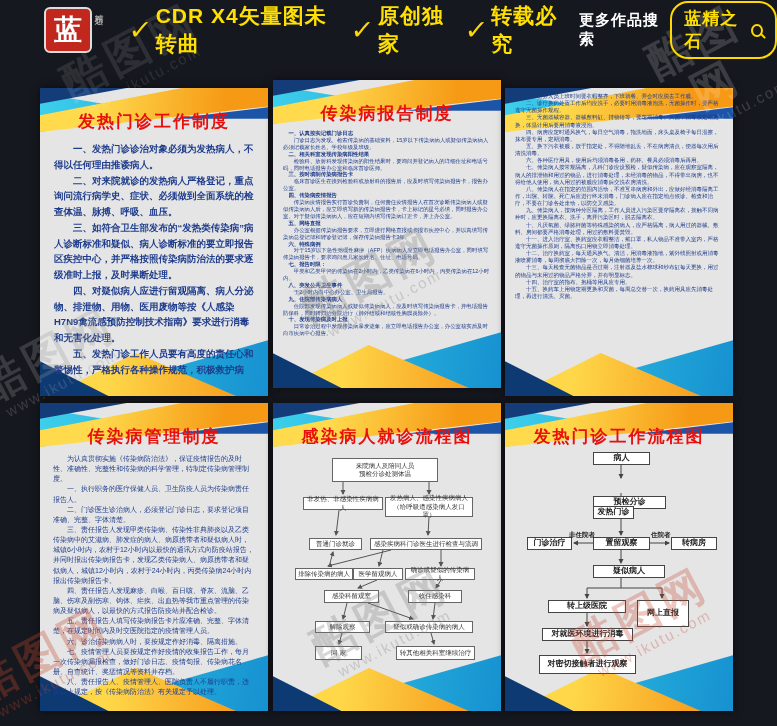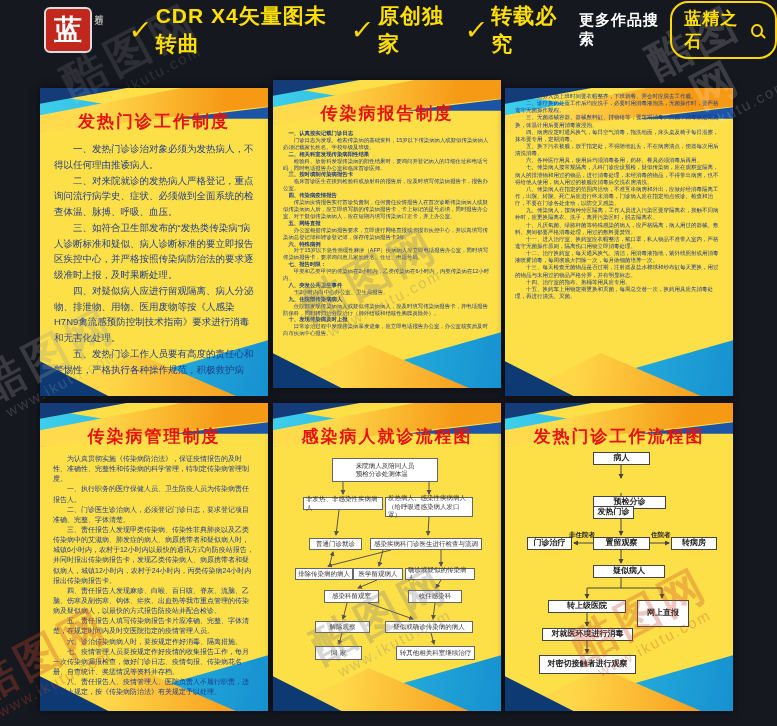--- a/index.html
+++ b/index.html
@@ -18,46 +18,46 @@
   .claim{display:flex;align-items:center;gap:4px}
   .check{color:#ffd800;font-size:27px;font-weight:bold;transform:skewX(-6deg);line-height:1}
   .claim-text{color:#ffe000;font-size:21px;font-weight:bold;letter-spacing:1px}
   .more{color:#fff;font-size:15px;font-weight:bold;margin-left:16px;letter-spacing:1px}
   .pill{display:flex;align-items:center;gap:6px;border:2px solid #ffd800;border-radius:18px;
     padding:4px 12px;margin-left:8px;cursor:pointer}
   .pill-text{color:#ffe000;font-size:17px;font-weight:bold;letter-spacing:1px}
   .mag{width:9px;height:9px;border:2px solid #ffd800;border-radius:50%;position:relative;display:inline-block}
   .mag::after{content:"";position:absolute;width:6px;height:2px;background:#ffd800;right:-5px;bottom:-2px;transform:rotate(45deg)}
   
-  .poster{position:absolute;width:228px;height:308px;background:#fde047;overflow:hidden;box-shadow:0 0 8px rgba(0,0,0,.55)}
+  .poster{position:absolute;width:228px;height:308px;background:#e5e5e5;overflow:hidden;box-shadow:0 0 8px rgba(0,0,0,.55)}
   .deco-top{position:absolute;left:0;top:0;width:100%;height:44px;z-index:1}
   .deco-top div,.deco-bot div{position:absolute;inset:0}
   .dt-cyan{background:linear-gradient(100deg,#3ed0ec,#1390d2);clip-path:polygon(0 12%,50% 55%,0 100%)}
   .dt-orange{background:linear-gradient(95deg,#ffda4d 25%,#f69a16 80%);clip-path:polygon(0 62%,62% 0,100% 0,100% 42%,0 100%)}
   .dt-navy2{background:#1c55a8;clip-path:polygon(58% 70%,100% 44%,100% 70%)}
   .dt-navy1{background:#143c78;clip-path:polygon(0 0,38% 0,0 36%)}
   .deco-bot{position:absolute;left:0;bottom:0;width:100%;height:58px;z-index:1}
   .db-cyan{background:linear-gradient(100deg,#35cbe8,#1691d0);clip-path:polygon(14% 100%,100% 4%,100% 100%)}
   .db-gold{background:linear-gradient(95deg,#ffd84a 30%,#f58f13);clip-path:polygon(4% 100%,42% 26%,86% 100%)}
   .db-navy{background:#0d3a73;clip-path:polygon(0 40%,0 100%,30% 100%)}
   .poster-title{position:relative;z-index:2;margin-top:22px;text-align:center;
     color:#e8100c;font-weight:bold;font-size:17px;letter-spacing:2px}
   .body{position:relative;z-index:2;color:#1e3c8c}
   .body p{margin:0;text-indent:2em}
-  .body-p1{padding:8px 14px 0;font-size:9.5px;font-weight:normal;line-height:1.66}
+  .body-p1{padding:8px 14px 0;font-size:9.5px;font-weight:bold;line-height:1.66}
   .body-p2{padding:5px 10px 0;font-size:5.4px;line-height:1.28}
   .body-p2 .sec-h{font-weight:bold;text-indent:1em;margin:0}
   .body-p3{padding:5px 10px 0;font-size:5.5px;line-height:1.3}
   .body-p4{padding:6px 13px 0;font-size:7px;line-height:1.45}
   
   .flow{position:absolute;left:0;width:228px;z-index:2}
   .flow-svg{position:absolute;left:0;top:0}
   .fnode{position:absolute;border:1px solid #666;background:#fff;color:#333;
     font-size:6.5px;line-height:1.3;display:flex;align-items:center;justify-content:center;
-    text-align:left;white-space:pre-line;box-sizing:border-box;padding:1px 2px}
+    text-align:center;white-space:pre-line;box-sizing:border-box;padding:1px 2px}
   .fnode-b{font-size:8px;font-weight:bold;border-color:#444;color:#222}
   .edge-label{position:absolute;font-size:6.5px;font-weight:bold;color:#222;z-index:3}
   
   .wm{position:absolute;transform:rotate(-28deg);text-align:center;pointer-events:none;z-index:5;line-height:1.1}
   .wm-brand{font-size:44px;font-weight:bold;letter-spacing:5px}
   .wm-url{font-size:15px;letter-spacing:2px}
 </style>
 </head>
 <body>
 

